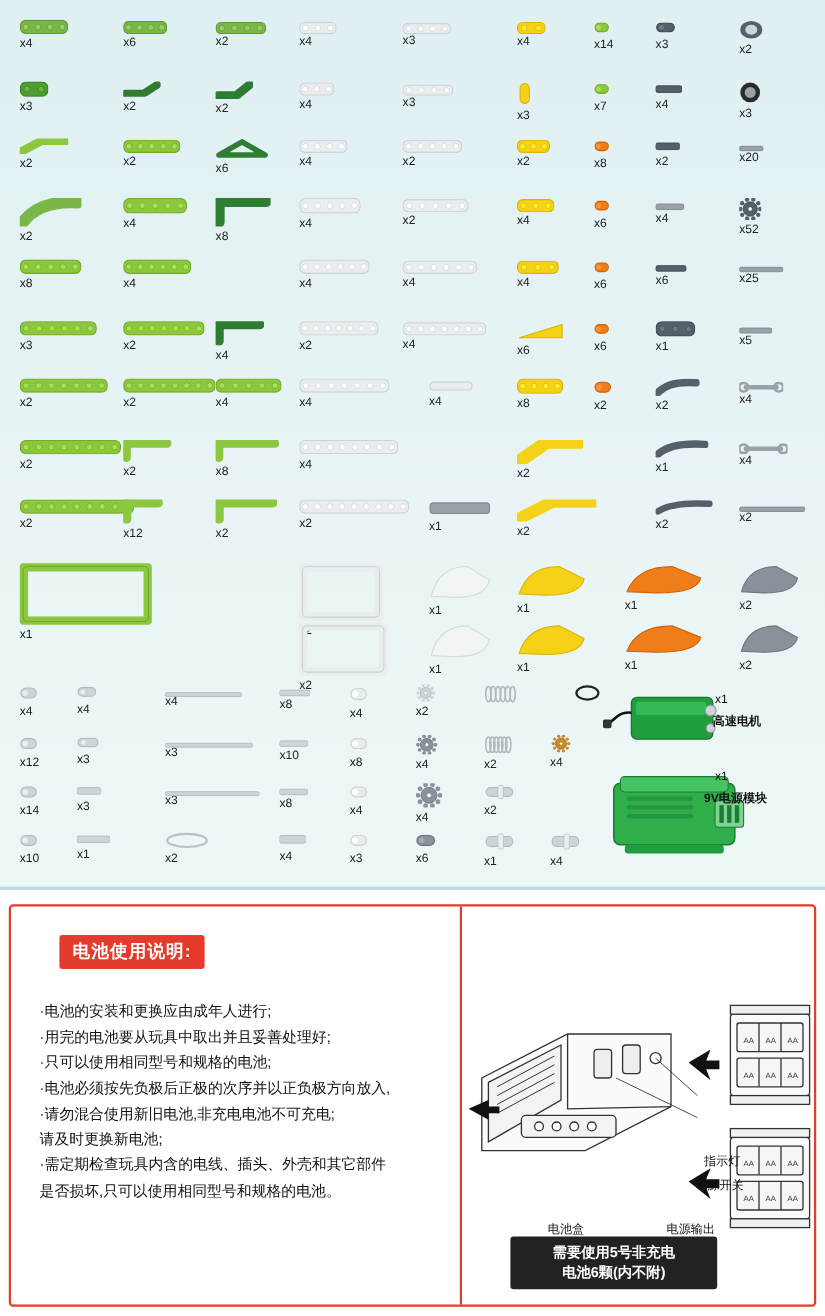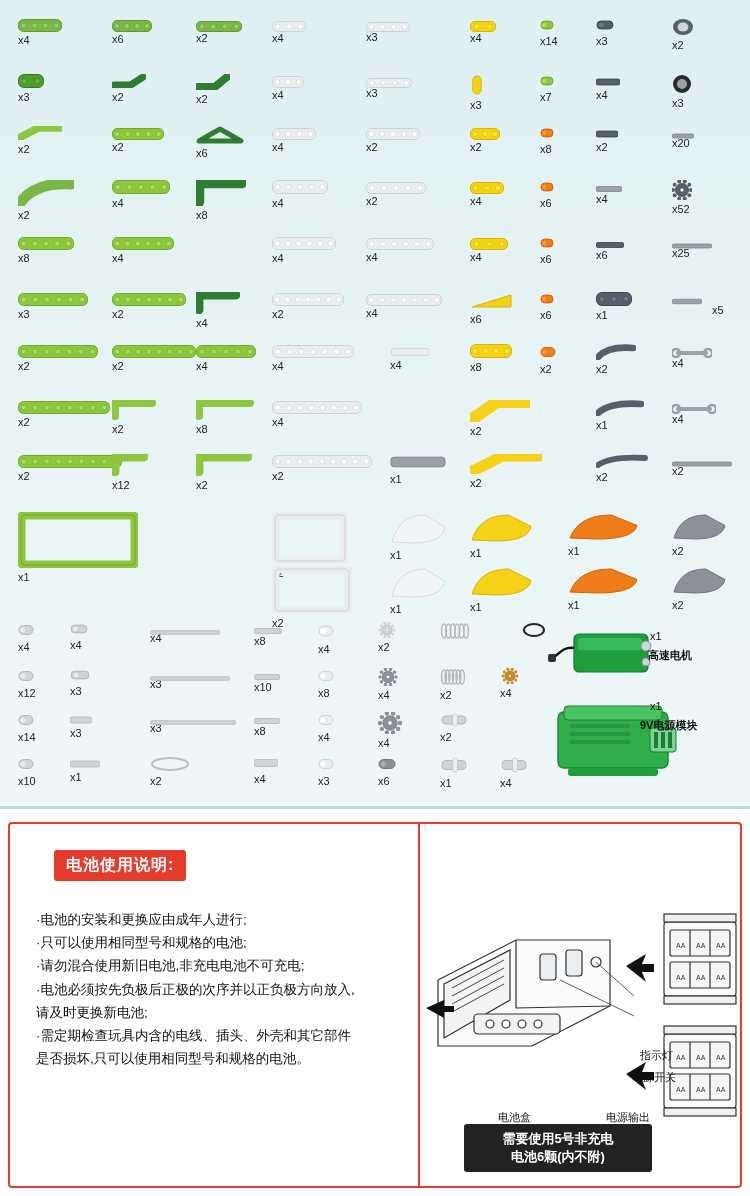--- a/index.html
+++ b/index.html
@@ -506,21 +506,21 @@
             <circle cx="6" cy="7" r="2.6" fill="#6f7a85" stroke="#39444f" stroke-width="0.6"></circle>
             <circle cx="18" cy="7" r="2.6" fill="#6f7a85" stroke="#39444f" stroke-width="0.6"></circle>
             <circle cx="30" cy="7" r="2.6" fill="#6f7a85" stroke="#39444f" stroke-width="0.6"></circle>
           </svg></div>
         <div class="qty" style="margin-top: 4px;">x1</div>
       </div>
       <div class="cell" style="left: 672px; top: 292px;">
         <div style="position: relative; width: 30px; height: 9px;"><svg width="30" height="9">
             <rect x="0" y="2.25" width="30" height="4.5" rx="2" fill="#9aa2a8" stroke="#7e868c" stroke-width="0.8"></rect>
           </svg></div>
-        <div class="qty" style="margin-top: 4px; margin-left: 40px;">x5</div>
+        <div class="qty" style="margin-top: 4px;">x5</div>
       </div>
       <div class="cell" style="left: 18px; top: 344px;">
         <div style="position: relative; width: 80px; height: 13px;"><svg width="80" height="13">
             <rect x="0.5" y="0.5" width="79" height="12" rx="5" fill="#8dc63f" stroke="#71aa23" stroke-width="1"></rect>
             <circle cx="5.714285714285714" cy="6.5" r="2.6" fill="#a7e059" stroke="#71aa23" stroke-width="0.6"></circle>
             <circle cx="17.142857142857142" cy="6.5" r="2.6" fill="#a7e059" stroke="#71aa23" stroke-width="0.6"></circle>
             <circle cx="28.571428571428573" cy="6.5" r="2.6" fill="#a7e059" stroke="#71aa23" stroke-width="0.6"></circle>
             <circle cx="40" cy="6.5" r="2.6" fill="#a7e059" stroke="#71aa23" stroke-width="0.6"></circle>
             <circle cx="51.42857142857143" cy="6.5" r="2.6" fill="#a7e059" stroke="#71aa23" stroke-width="0.6"></circle>
             <circle cx="62.85714285714286" cy="6.5" r="2.6" fill="#a7e059" stroke="#71aa23" stroke-width="0.6"></circle>
@@ -1090,23 +1090,24 @@
 <div class="divider"></div>
 
 <div class="bottom">
 
   <div class="bpanel-left">
     <div class="title-wrap" style="left:44px;top:26px;">
       <span class="redtitle">电池使用说明:</span>
     </div>
     <div class="blist">
       <div>·电池的安装和更换应由成年人进行;</div>
+      <div>·用完的电池要从玩具中取出并且妥善处理好;</div>
       <div>·只可以使用相同型号和规格的电池;</div>
+      <div>·电池必须按先负极后正极的次序并以正负极方向放入,</div>
       <div>·请勿混合使用新旧电池,非充电电池不可充电;</div>
-      <div>·电池必须按先负极后正极的次序并以正负极方向放入,</div>
       <div>  请及时更换新电池;</div>
       <div>·需定期检查玩具内含的电线、插头、外壳和其它部件</div>
       <div>  是否损坏,只可以使用相同型号和规格的电池。</div>
     </div>
   </div>
 
   <div class="bpanel-right">
 
     <div class="diagram">
       <svg width="322" height="290" viewBox="0 0 322 290">

